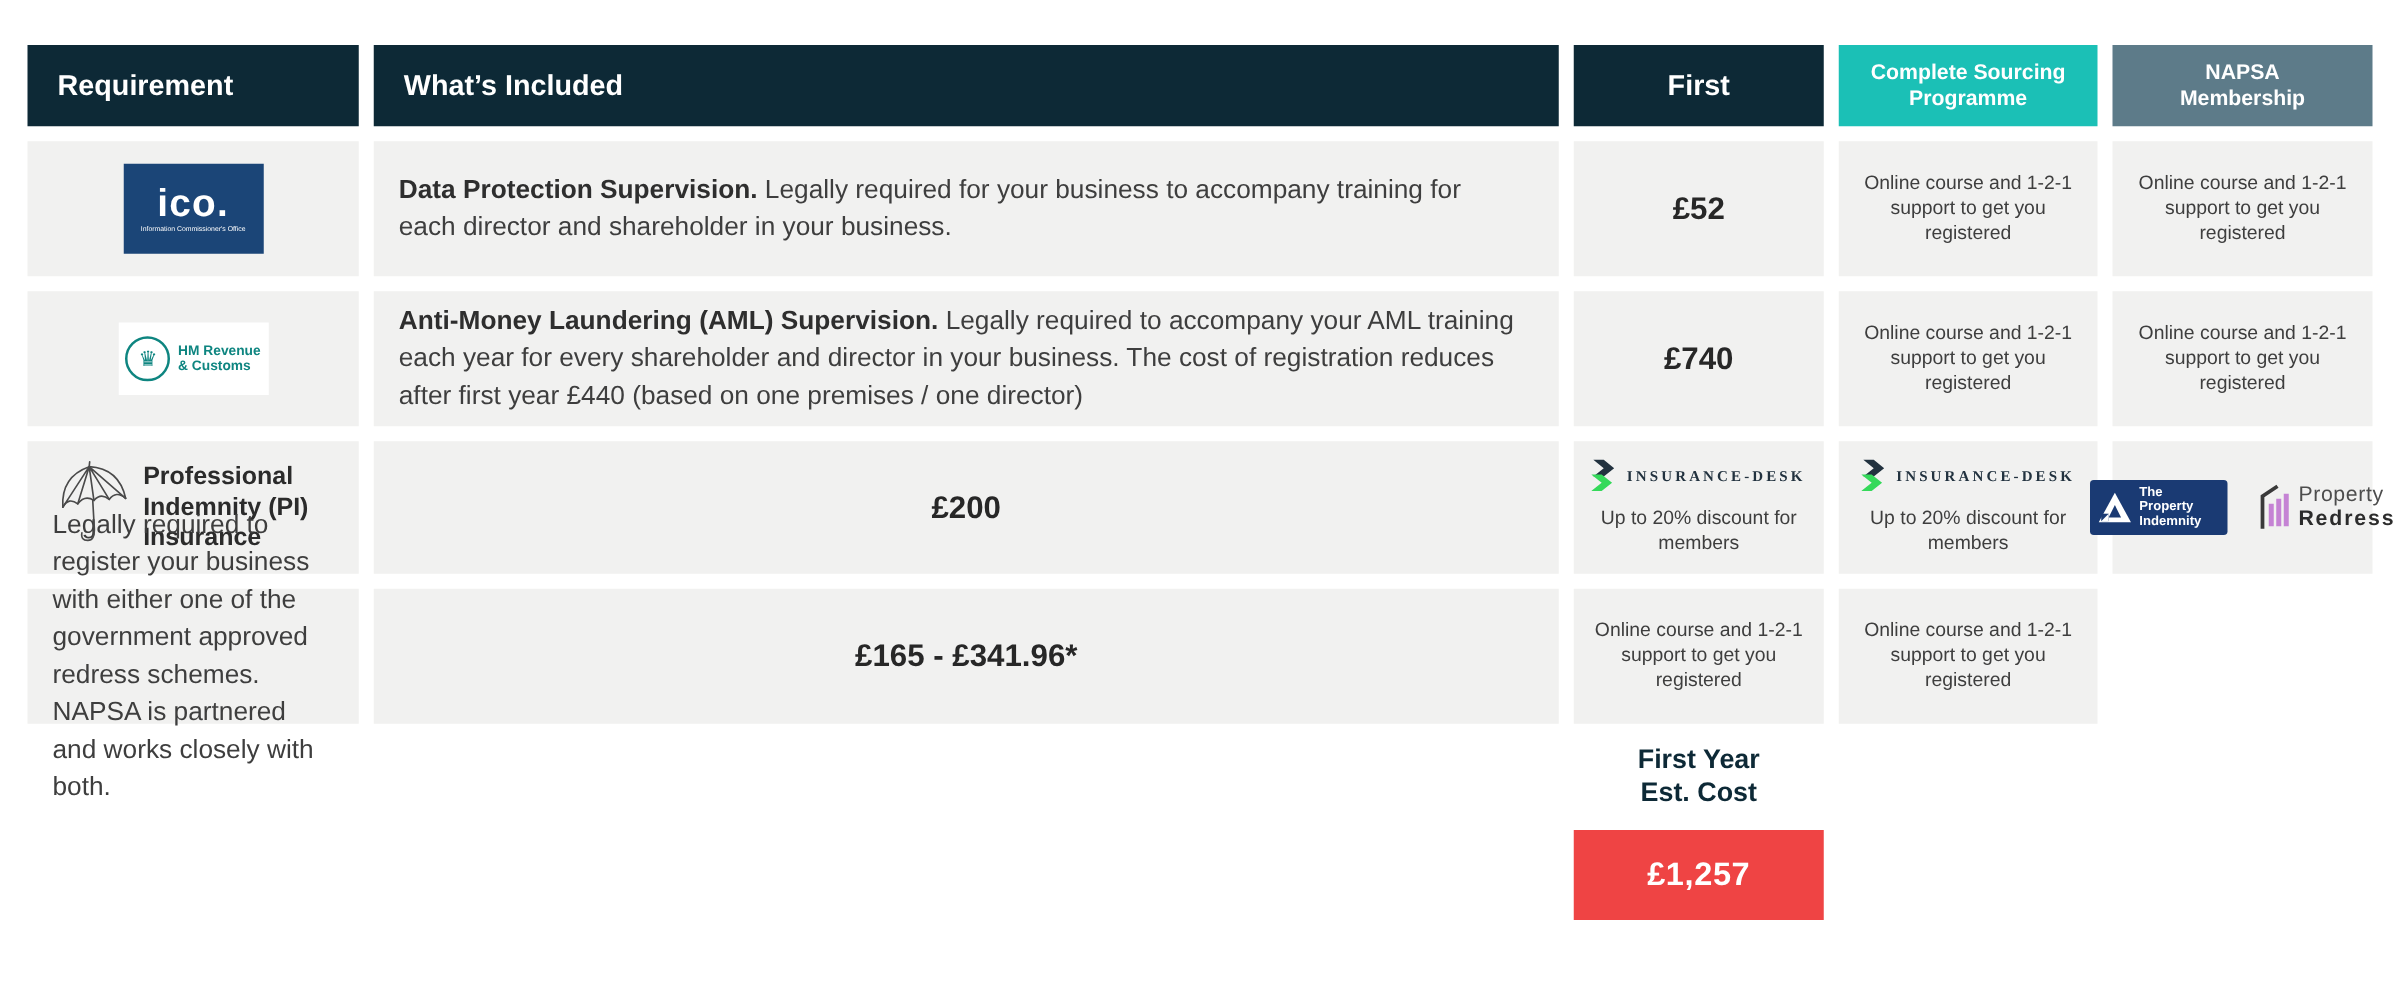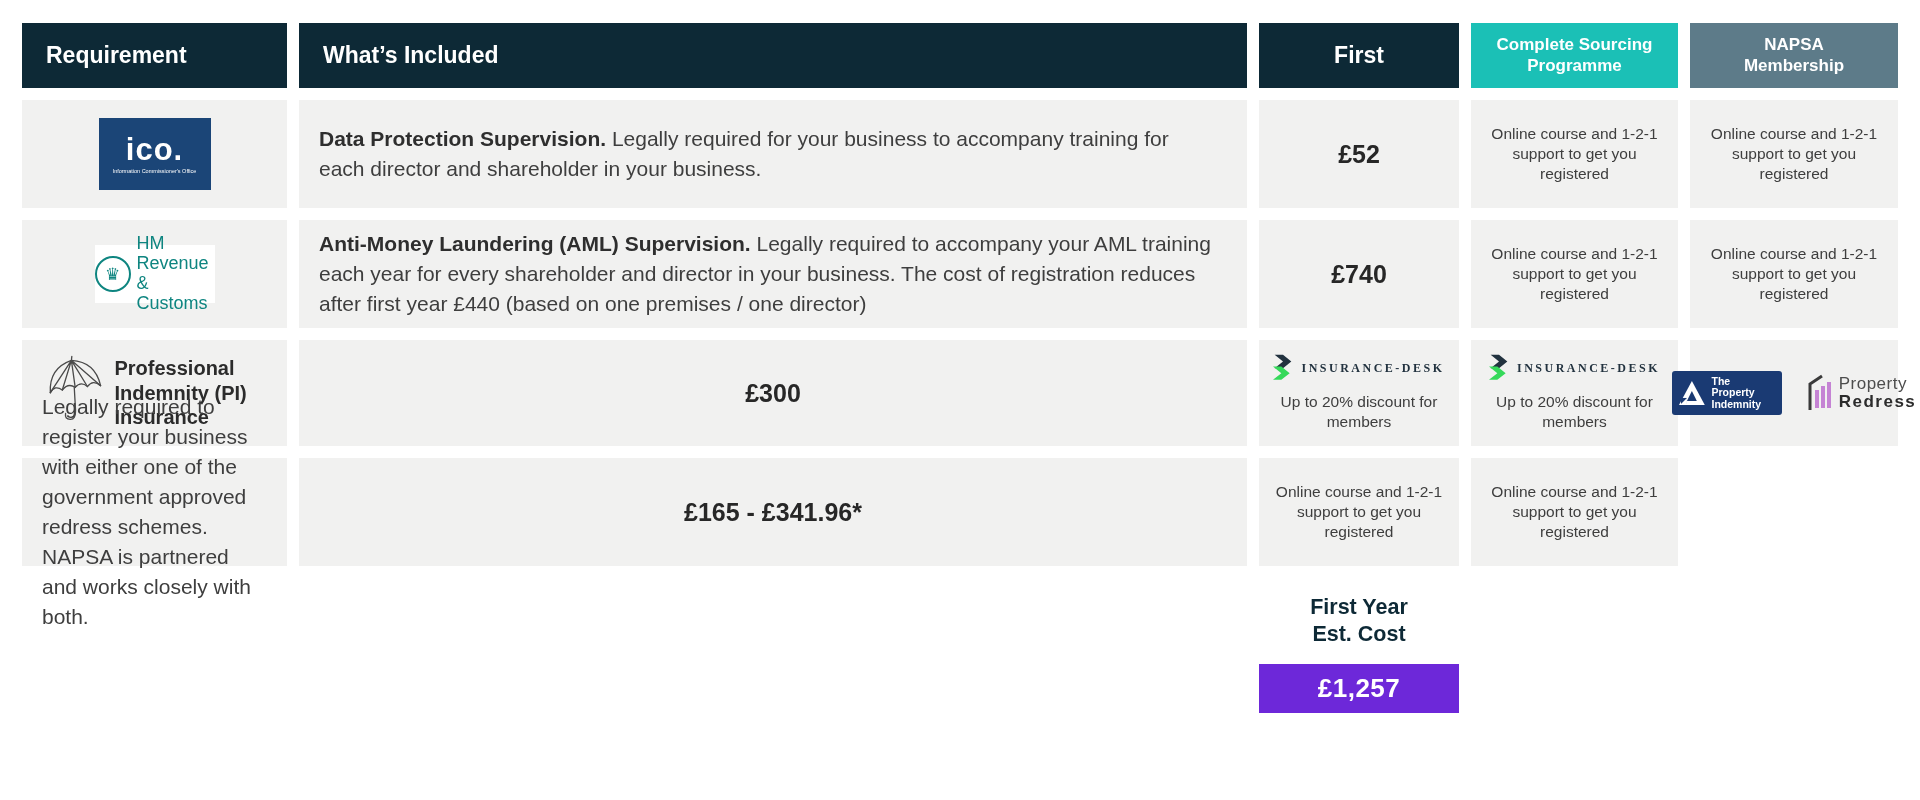--- a/index.html
+++ b/index.html
@@ -1,20 +1,20 @@
 <!DOCTYPE html>
 <html><head>
 <meta charset="utf-8">
 <style>
   * { margin:0; padding:0; box-sizing:border-box; }
   html,body { width:1920px; height:800px; background:#ffffff; font-family:"Liberation Sans", sans-serif; overflow:hidden; }
   .canvas { position:relative; width:1920px; height:800px; background:#fff; }
 
   .table-grid {
-    position:absolute; left:22px; top:23px;
+    position:absolute; left:22px; top:36px;
     display:grid;
     grid-template-columns:265px 948px 200px 207px 208px;
     grid-template-rows:65px 108px 108px 106px 108px;
     gap:12px;
   }
 
   .th {
     background:#0d2936; color:#ffffff; font-weight:bold;
     display:flex; align-items:center; font-size:23px;
   }
@@ -38,21 +38,21 @@
   }
 
   
   .ico-logo { width:112px; height:72px; background:#1b4577; color:#fff; display:flex; flex-direction:column; align-items:center; justify-content:center; }
   .ico-word { font-size:31px; font-weight:bold; letter-spacing:1px; line-height:1; }
   .ico-caption { font-size:5.5px; margin-top:3px; white-space:nowrap; }
 
   
   .hmrc-logo { width:120px; height:58px; background:#ffffff; display:flex; align-items:center; justify-content:center; gap:6px; }
   .hmrc-circle { width:36px; height:36px; border:2px solid #0e8580; border-radius:50%; color:#0e8580; display:flex; align-items:center; justify-content:center; font-size:17px; flex:0 0 auto; }
-  .hmrc-text { color:#0e8580; font-size:18px; font-weight:normal; line-height:1.1; }
+  .hmrc-text { color:#0e8580; font-size:11px; font-weight:bold; line-height:1.1; }
 
   
   .pi-wrap { display:flex; align-items:center; gap:8px; padding:0 10px; }
   .pi-label { font-size:20px; font-weight:bold; color:#2b2b2b; line-height:1.22; width:150px; }
   .umbrella { transform:rotate(-8deg); flex:0 0 auto; }
 
   
   .redress-wrap { display:flex; align-items:center; gap:26px; }
   .tpo-logo { width:110px; height:44px; background:#1a3a73; border-radius:3px; display:flex; align-items:center; justify-content:center; gap:6px; padding:0 6px; }
   .tpo-text { color:#fff; font-size:10.5px; font-weight:bold; line-height:1.1; text-align:left; }
@@ -64,21 +64,21 @@
   
   .insdesk-row { display:flex; align-items:center; justify-content:center; gap:8px; margin-bottom:8px; }
   .insdesk-word { font-family:"Liberation Serif", serif; font-weight:bold; font-size:12px; letter-spacing:2.5px; color:#22323f; white-space:nowrap; }
 
   
   .footnote { position:absolute; left:24px; top:592px; font-size:20px; color:#343434; line-height:1.45; }
 
   
   .summary { position:absolute; left:1259px; top:594px; width:200px; text-align:center; }
   .summary-label { font-size:21.5px; font-weight:bold; color:#0d2936; line-height:1.25; }
-  .total-box { margin-top:16px; height:49px; background:#6d28d9; display:flex; align-items:center; justify-content:center; }
+  .total-box { margin-top:16px; height:72px; background:#ef4444; display:flex; align-items:center; justify-content:center; }
   .total-value { color:#ffffff; font-size:26px; font-weight:bold; letter-spacing:0.5px; }
 </style>
 </head>
 <body>
 
 <div class="canvas">
 
   <div class="table-grid">
 
     <div class="th th-left">
@@ -146,21 +146,21 @@
             <path d="M60,36 Q53,28 46,35 Q40,28 33,34 Q26,28 19,35 Q12,28 6,36"></path>
             <path d="M33,5 L19,35 M33,5 L33,34 M33,5 L46,35 M33,5 L6,36 M33,5 L60,36"></path>
             <path d="M33,5 L34,1"></path>
             <path d="M32,34 L30,58 Q29,68 23,67 Q17,66 19,60"></path>
           </svg>
         </span>
         <span class="pi-label">Professional Indemnity (PI) Insurance</span>
       </div>
     </div>
     <div class="cell cost-cell">
-      <span>£300</span>
+      <span>£200</span>
     </div>
     <div class="cell small-cell">
       <div class="insdesk-row">
         <svg width="20" height="30" viewBox="0 0 24 34">
           <polygon points="2,0 12,0 22,8 12,16 2,16 12,8" fill="#22323f"></polygon>
           <polygon points="0,14 10,14 20,22 10,30 0,30 10,22" fill="#35d95a"></polygon>
         </svg>
         <span class="insdesk-word">INSURANCE-DESK</span>
       </div>
       <span>Up to 20% discount for members</span>

